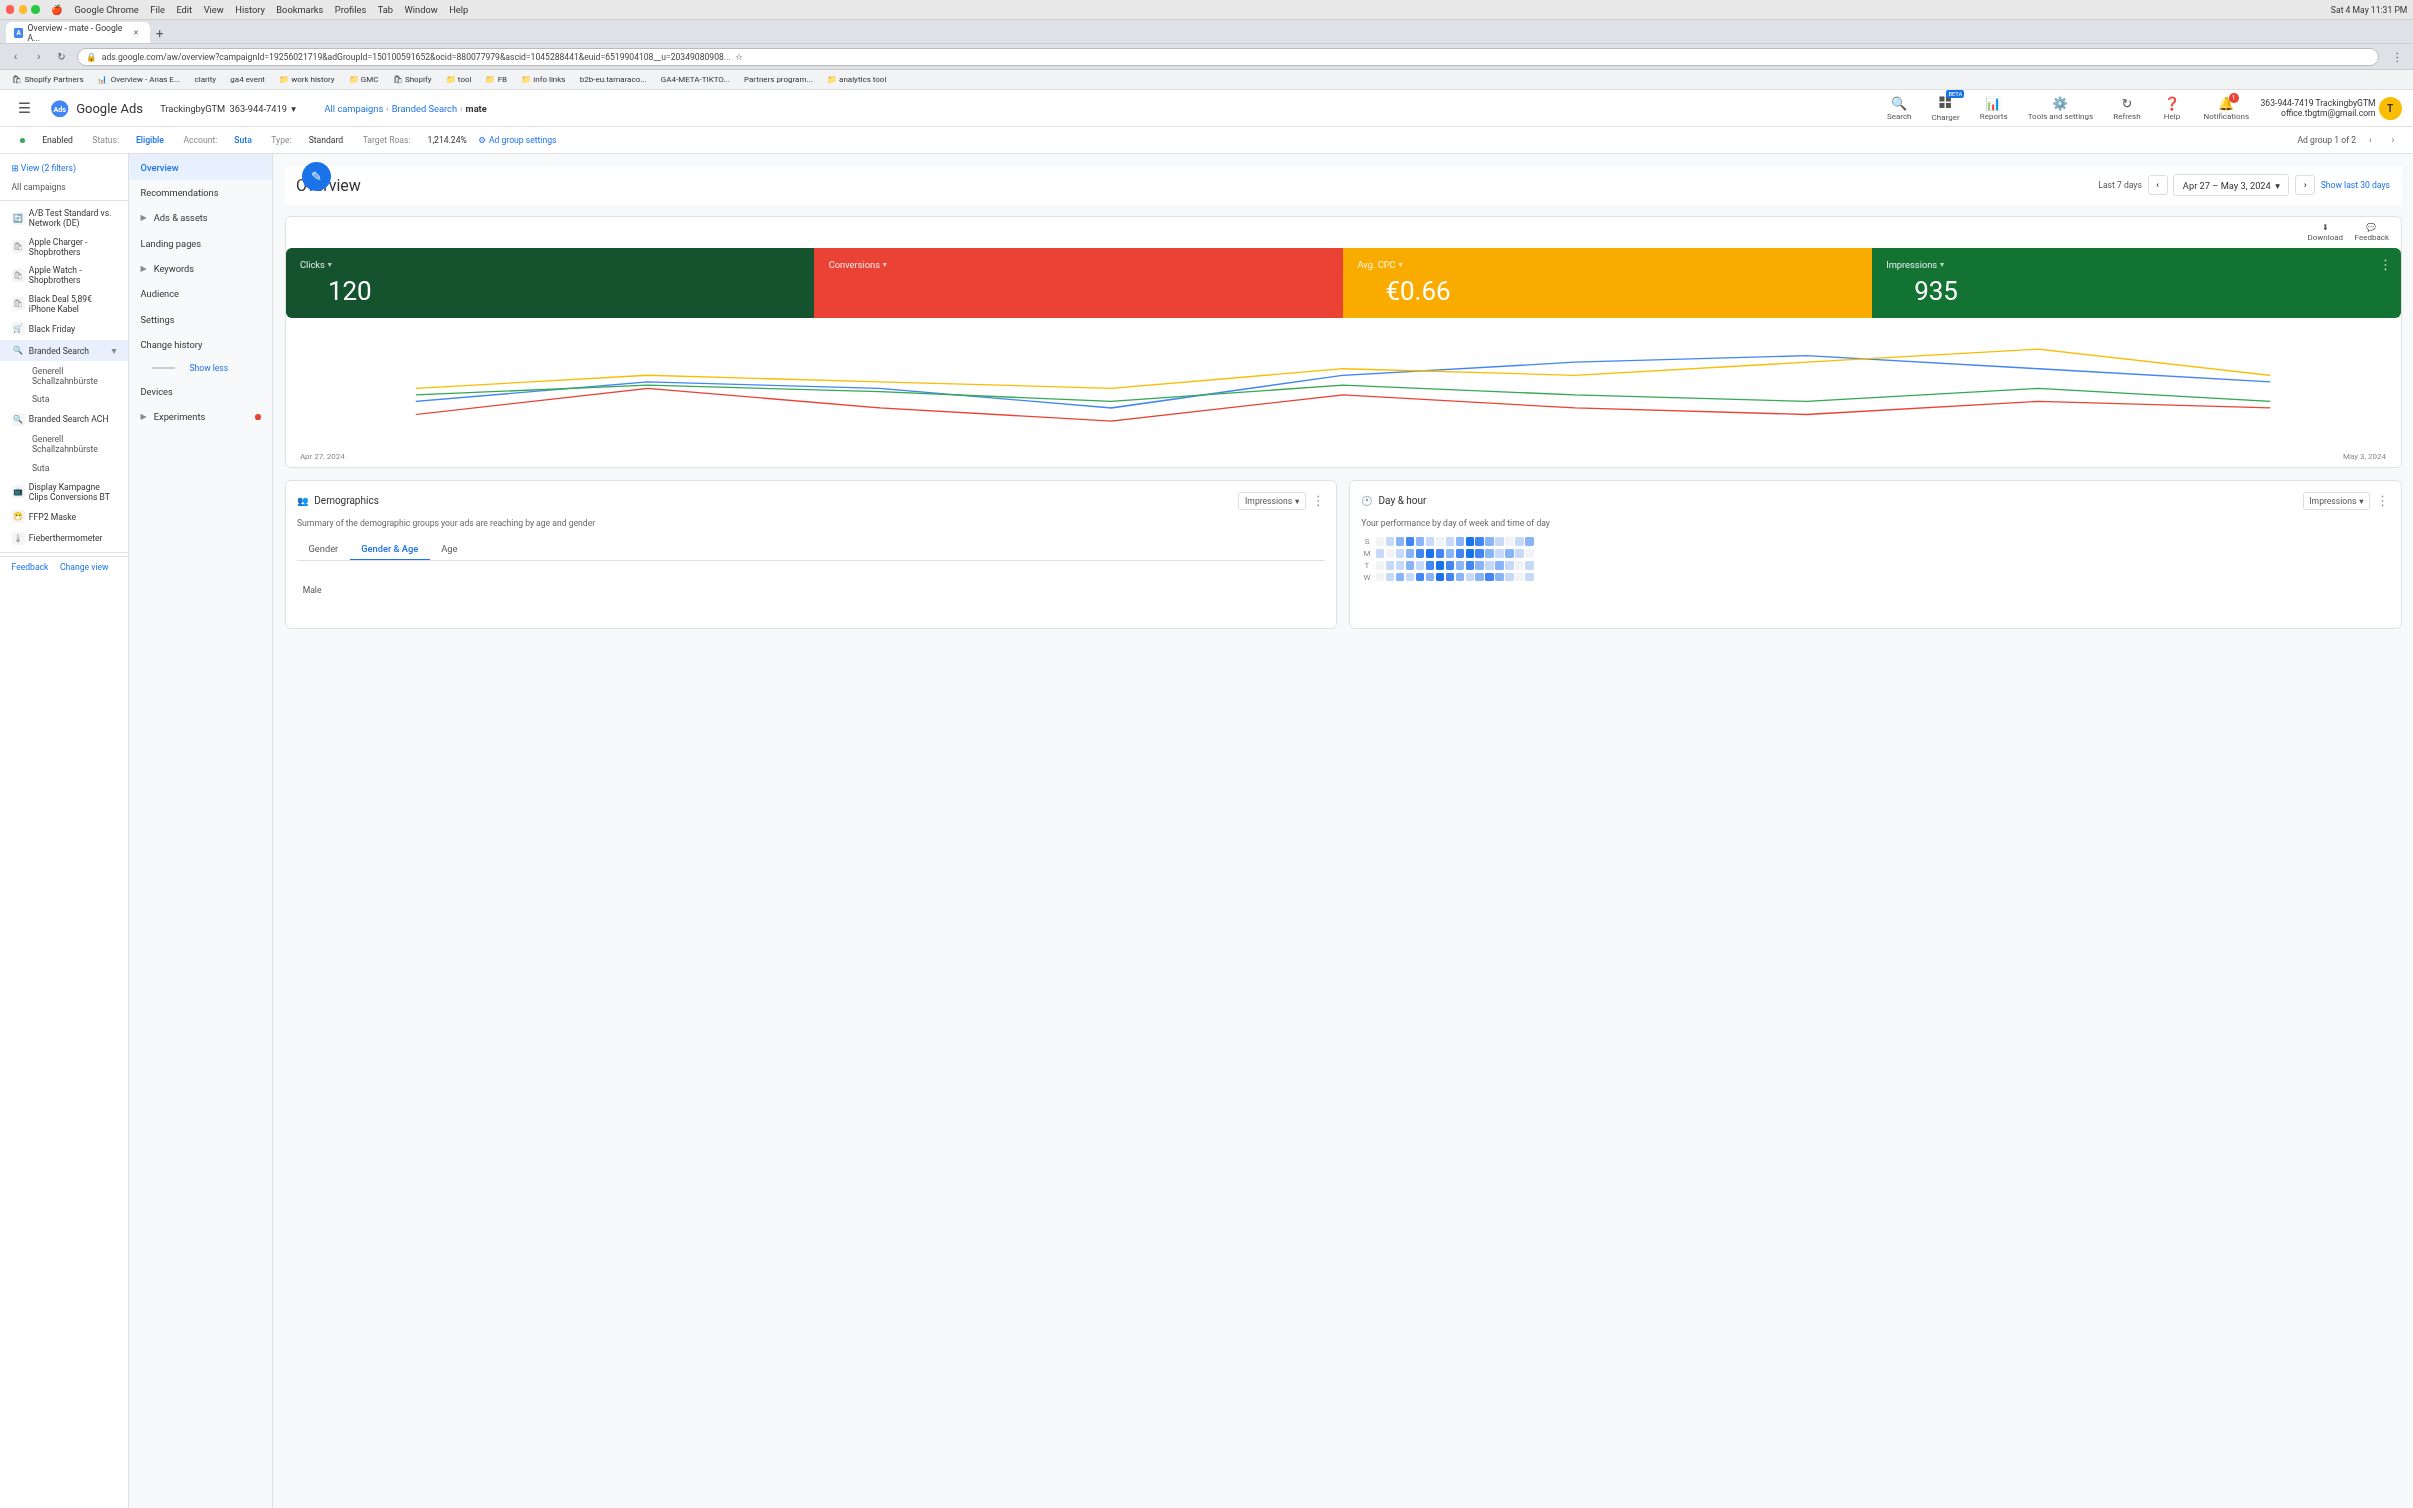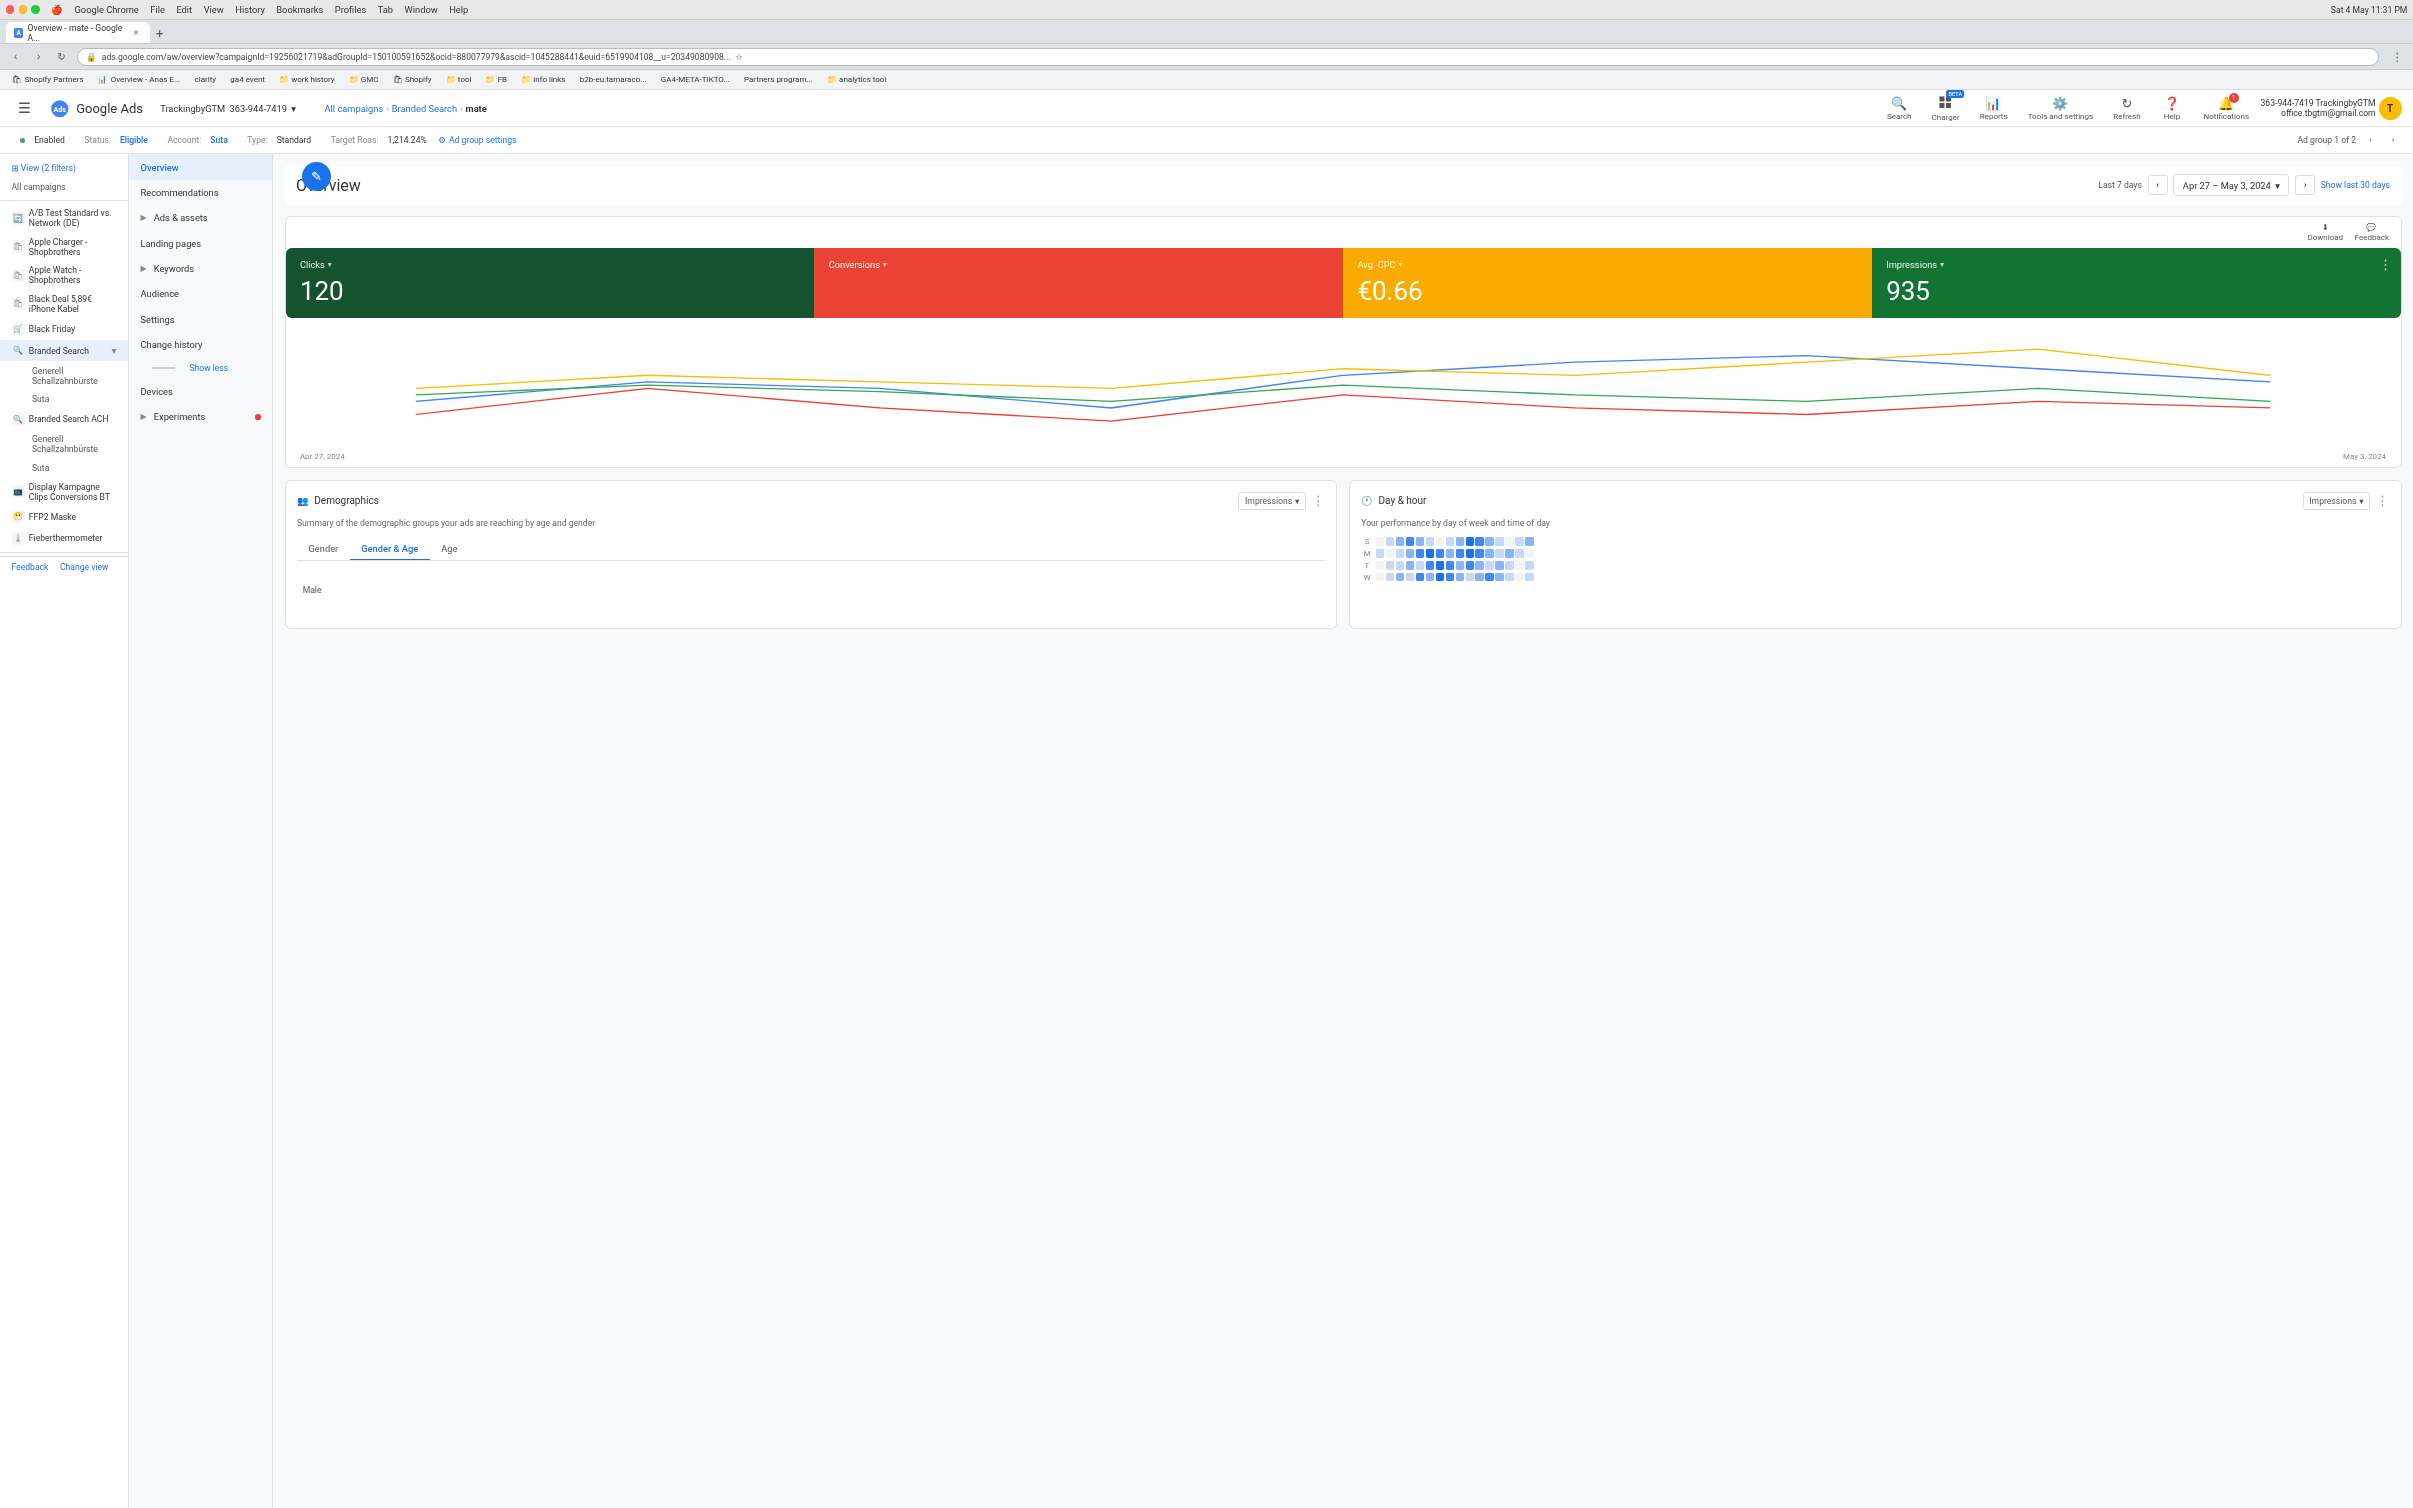--- a/index.html
+++ b/index.html
@@ -182,21 +182,21 @@
       background: white;
       display: flex;
       align-items: center;
       padding: 0 11.5px;
       border-bottom: 0.7px solid #e0e0e0;
       gap: 11.5px;
       font-size: 8.6px;
       color: #333;
     }
     .status-dot { width: 5.7px; height: 5.7px; border-radius: 50%; background: #34a853; display: inline-block; }
-    .campaign-bar-item { display: flex; align-items: center; gap: 9px; padding-left: 8px; }
+    .campaign-bar-item { display: flex; align-items: center; gap: 17px; padding-left: 8px; }
     .campaign-bar-label { color: #888; }
     .status-eligible { color: #1a73e8; font-weight: 500; }
     .ad-group-nav { margin-left: auto; display: flex; align-items: center; gap: 5.7px; font-size: 8.6px; color: #555; }
     .nav-arrow { cursor: pointer; width: 17px; height: 17px; display: flex; align-items: center; justify-content: center; border-radius: 50%; }
     .ad-settings-btn {
       display: flex;
       align-items: center;
       gap: 2.9px;
       color: #1a73e8;
       cursor: pointer;
@@ -352,21 +352,21 @@
       flex: 1;
       padding: 11.5px 14.4px;
       color: white;
       position: relative;
     }
     .stat-card.blue { background: #14532d; }
     .stat-card.red { background: #ea4335; }
     .stat-card.amber { background: #f9ab00; }
     .stat-card.green { background: #137333; }
     .stat-label { font-size: 9.3px; opacity: 0.9; display: flex; align-items: center; gap: 2.9px; margin-bottom: 5.7px; }
-    .stat-value { font-size: 26px; font-weight: 400; }
+    .stat-value { font-size: 26px; font-weight: 400; margin-left: 28px; }
     .stat-arrow { font-size: 8px; opacity: 0.8; }
     .stat-menu { position: absolute; top: 8.6px; right: 8.6px; font-size: 13px; cursor: pointer; opacity: 0.8; }
 
     
     .chart-container {
       background: white;
       border: 0.7px solid #e0e0e0;
       border-radius: 5.7px;
       overflow: hidden;
       margin-bottom: 11.5px;

